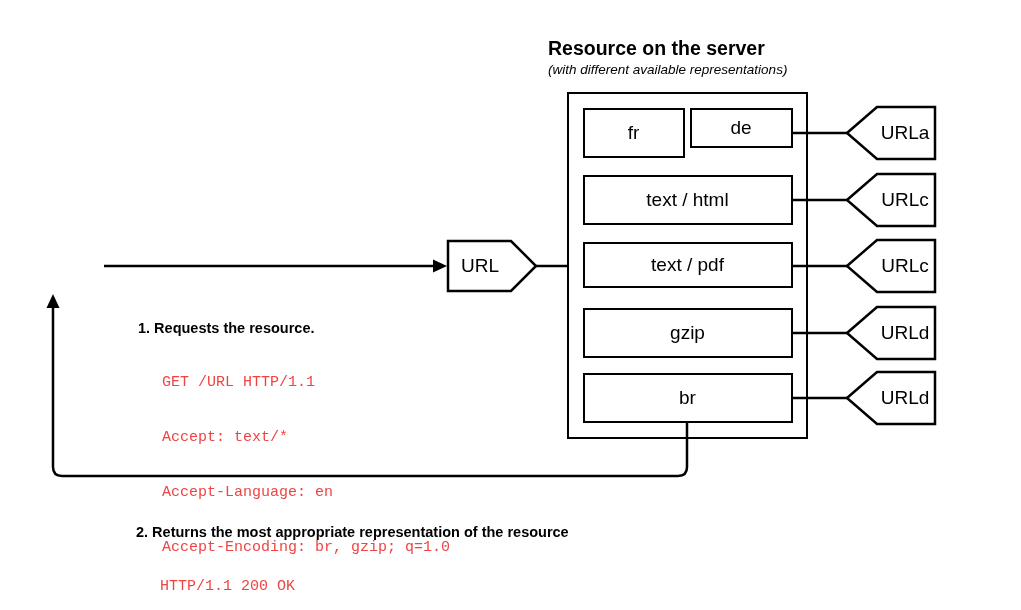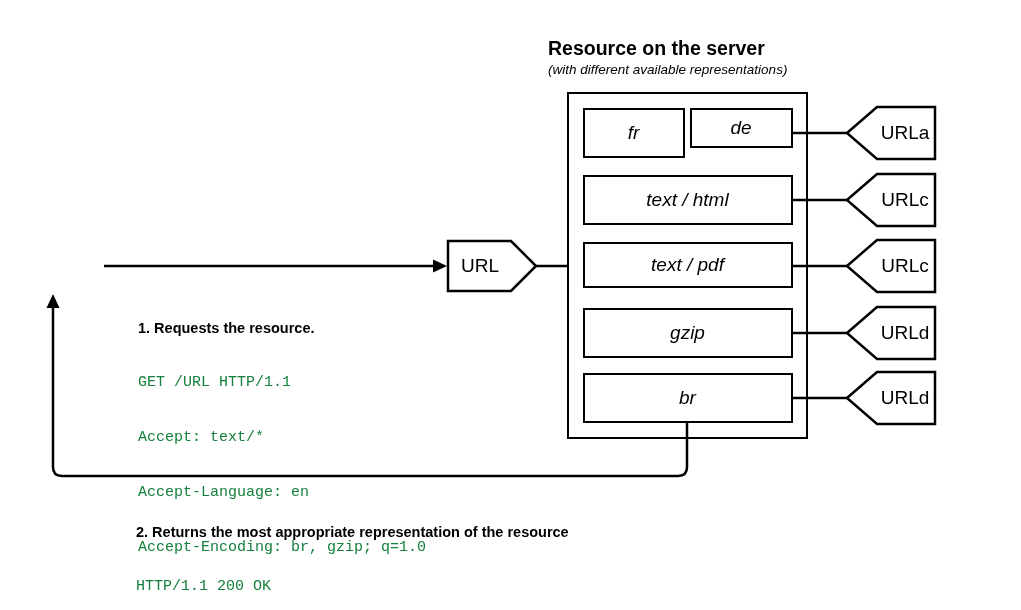--- a/index.html
+++ b/index.html
@@ -30,21 +30,20 @@
   .client {
     left: 3px; top: 243px;
     width: 101px; height: 50px;
     border-width: 3px;
   }
   .server {
     left: 567px; top: 92px;
     width: 241px; height: 347px;
     background: transparent;
     border-width: 2.5px;
-    font-style: italic;
   }
   .rep { position: absolute; }
   .rep-fr   { left: 13.5px; top: 13.5px;  width: 102px; height: 50px; }
   .rep-de   { left: 120.5px; top: 13.5px; width: 103px; height: 40px; }
   .rep-html { left: 13.5px; top: 80.5px;  width: 210px; height: 50px; }
   .rep-pdf  { left: 13.5px; top: 147.5px; width: 210px; height: 46px; }
   .rep-gzip { left: 13.5px; top: 213.5px; width: 210px; height: 50px; }
   .rep-br   { left: 13.5px; top: 278.5px; width: 210px; height: 50px; }
   .url-node-label {
     position: absolute;
@@ -85,21 +84,22 @@
     font-size: 14.5px;
     font-weight: bold;
     line-height: 18px;
     display: block;
   }
   .annotation .mono {
     font-family: "Liberation Mono", monospace;
     font-size: 15px;
     line-height: 19px;
     display: block;
-    color: #15803d;
+    color: #ef4444;
+    margin-left: 24px;
   }
   .request-block { left: 138px; top: 283px; }
   .response-block { left: 136px; top: 487px; }
 </style>
 </head>
 <body>
 
 <div class="canvas">
 
   <svg class="wires" viewBox="0 0 1021 610" xmlns="http://www.w3.org/2000/svg">

